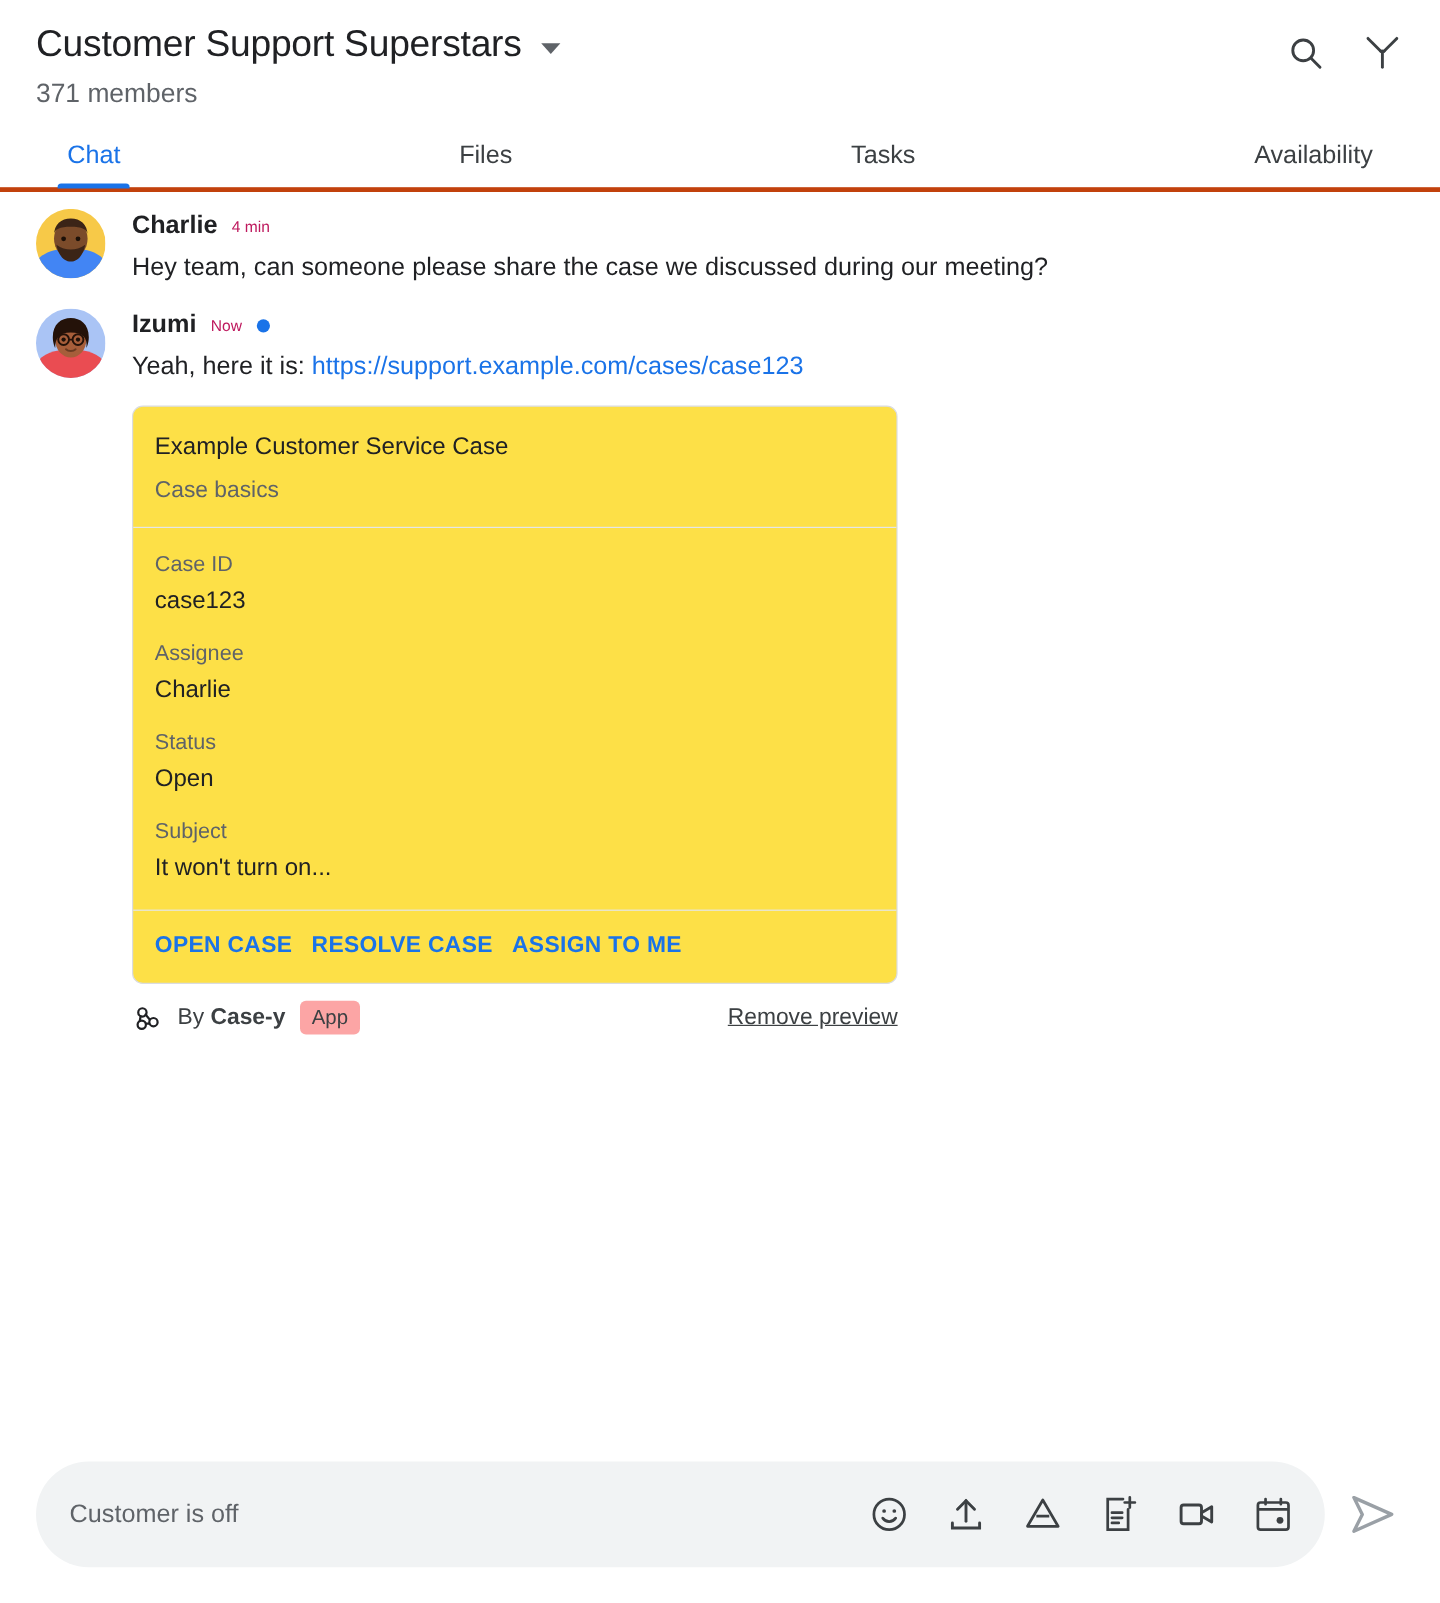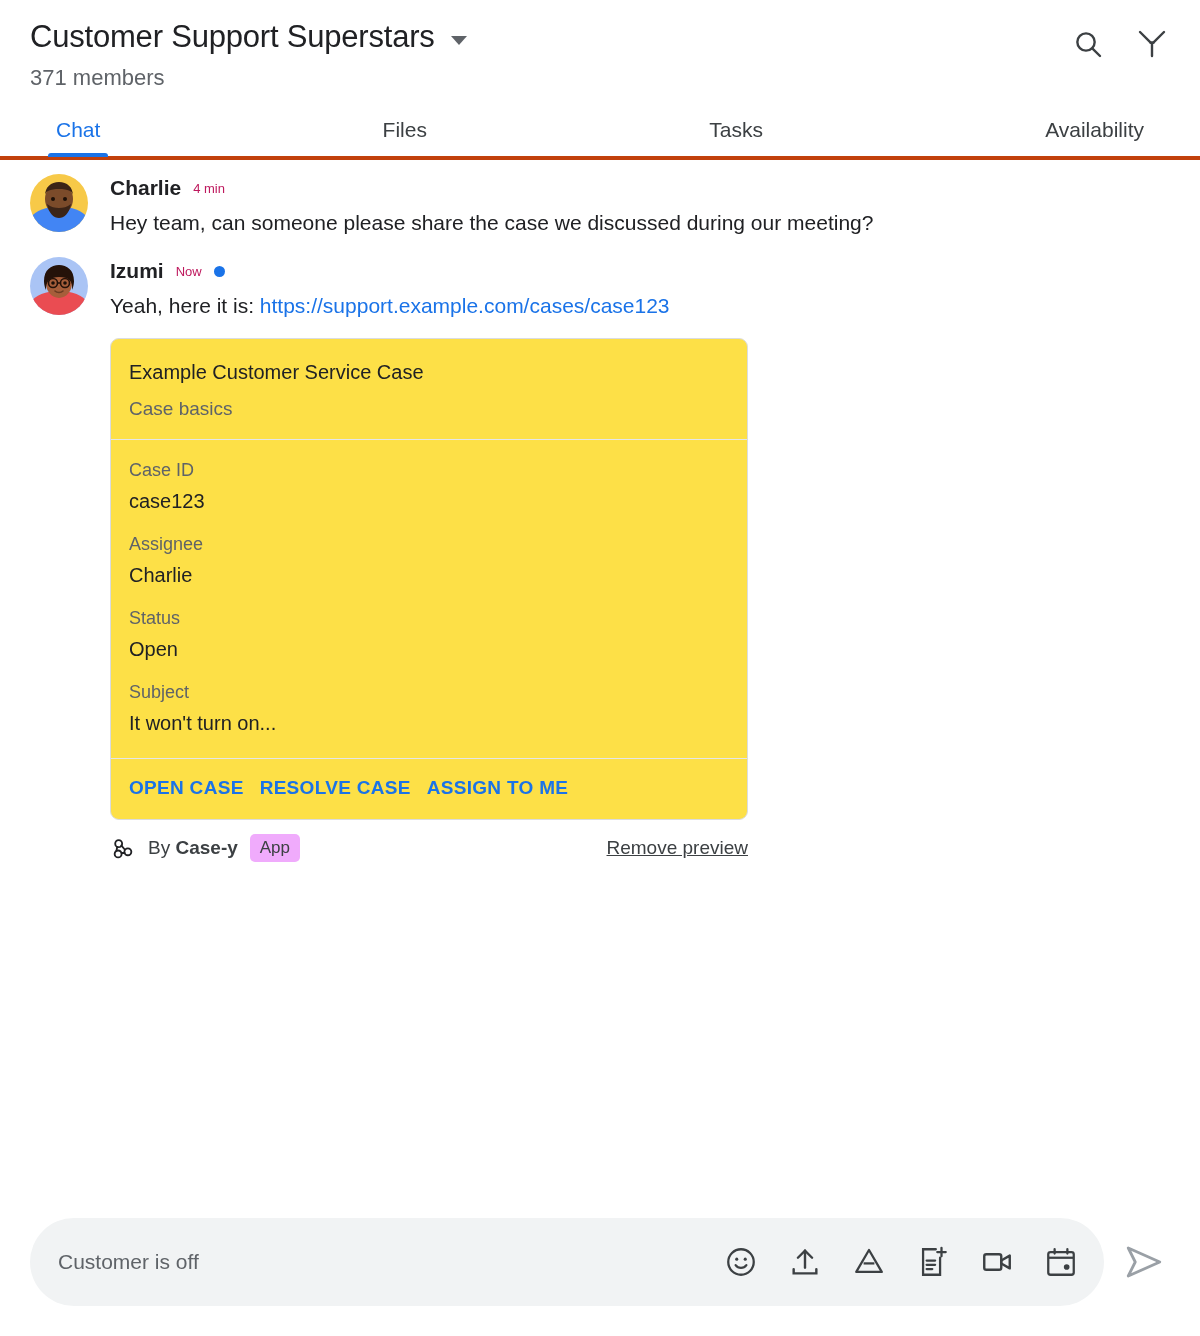--- a/index.html
+++ b/index.html
@@ -213,21 +213,21 @@
     display: flex;
     align-items: center;
     gap: 12px;
   }
   .attrib-text {
     font-size: 19px;
     color: #3c4043;
   }
   .attrib-text b { font-weight: bold; }
   .app-chip {
-    background: #f0abfc;
+    background: #fca5a5;
     color: #3c4043;
     font-size: 17px;
     border-radius: 5px;
     padding: 4px 10px;
     line-height: 20px;
   }
   .attrib-right {
     margin-left: auto;
     font-size: 19px;
     color: #3c4043;

